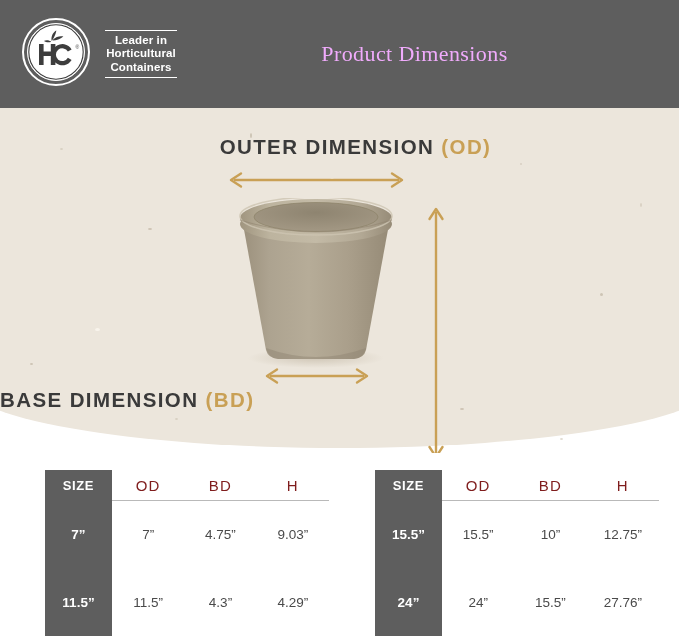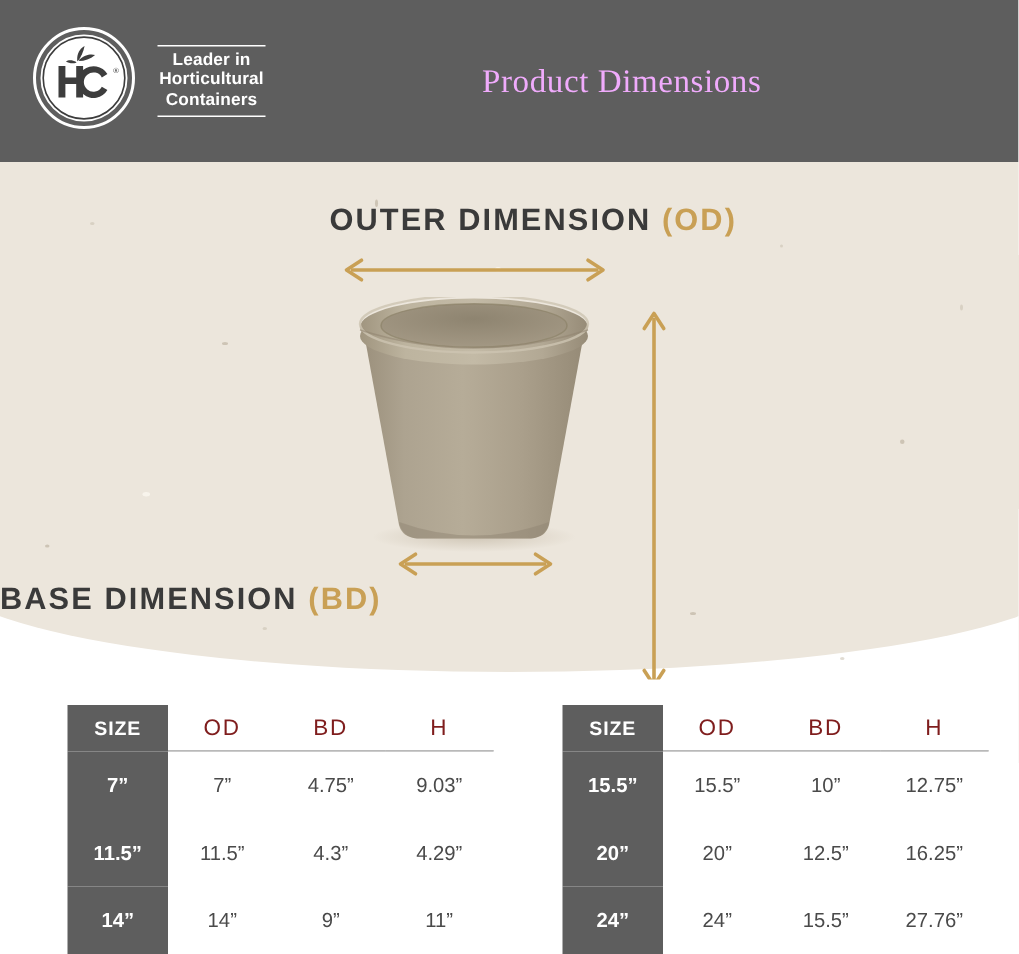--- a/index.html
+++ b/index.html
@@ -353,52 +353,40 @@
         <td>7”</td>
         <td>4.75”</td>
         <td>9.03”</td>
       </tr>
       <tr>
         <td class="size-c">11.5”</td>
         <td>11.5”</td>
         <td>4.3”</td>
         <td>4.29”</td>
       </tr>
-      <tr>
-        <td class="size-c">14”</td>
-        <td>14”</td>
-        <td>9”</td>
-        <td>11”</td>
-      </tr>
     </tbody>
   </table>
 
   <table class="dim">
     <thead>
       <tr>
         <th class="size-h">SIZE</th>
         <th class="col-h">OD</th>
         <th class="col-h">BD</th>
         <th class="col-h">H</th>
       </tr>
     </thead>
     <tbody>
       <tr>
         <td class="size-c">15.5”</td>
         <td>15.5”</td>
         <td>10”</td>
         <td>12.75”</td>
       </tr>
       <tr>
-        <td class="size-c">20”</td>
-        <td>20”</td>
-        <td>12.5”</td>
-        <td>16.25”</td>
-      </tr>
-      <tr>
         <td class="size-c">24”</td>
         <td>24”</td>
         <td>15.5”</td>
         <td>27.76”</td>
       </tr>
     </tbody>
   </table>
 </div>
 
 </body></html>

